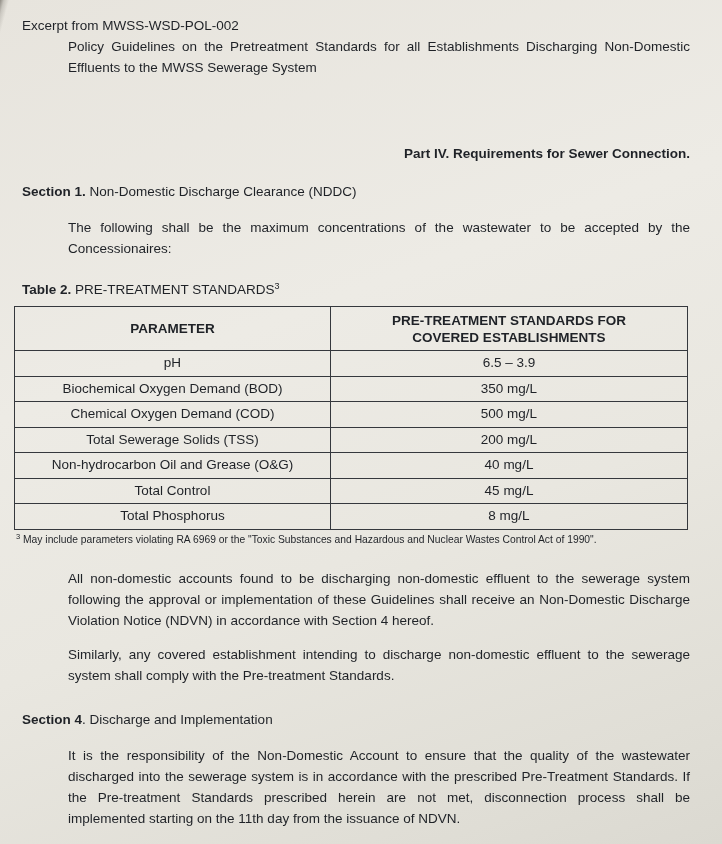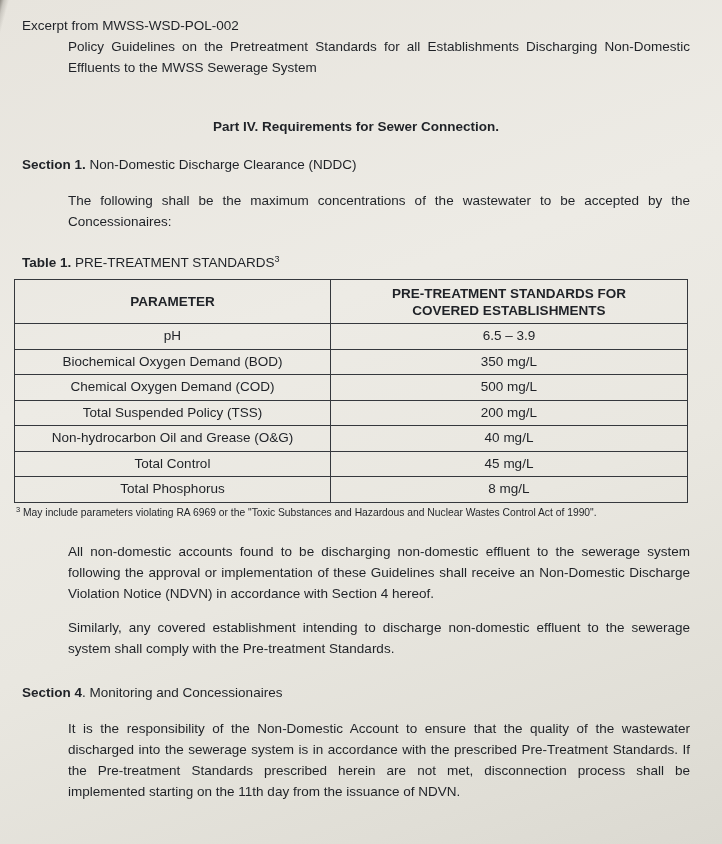--- a/index.html
+++ b/index.html
@@ -14,22 +14,22 @@
   }
   .page {
     padding: 15px 32px 0 22px;
     font-size: 13.5px;
     line-height: 21px;
   }
   .jtext { text-align: justify; text-align-last: left; margin-left: 46px; }
   .b { font-weight: bold; }
   .doc-header { margin-bottom: 0; }
   .part-heading {
-    margin-top: 38px;
-    text-align: center;
+    margin-top: 65px;
+    text-align: right;
     font-weight: bold;
   }
   .section-line { margin-top: 17px; }
   .intro-para { margin-top: 15px; }
   .table-caption { margin-top: 20px; }
   sup { font-size: 9px; vertical-align: super; line-height: 0; }
 
   table.std-table {
     border-collapse: collapse;
     margin-top: 6px;
@@ -79,21 +79,21 @@
 
   <div class="part-heading">Part IV. Requirements for Sewer Connection.</div>
 
   <div class="section-line">
     <span class="b">Section 1.</span><span> Non-Domestic Discharge Clearance (NDDC)</span>
   </div>
 
   <div class="intro-para jtext">The following shall be the maximum concentrations of the wastewater to be accepted by the Concessionaires:</div>
 
   <div class="table-caption">
-    <span class="b">Table 1.</span><span> PRE-TREATMENT STANDARDS</span><sup>3</sup>
+    <span class="b">Table 2.</span><span> PRE-TREATMENT STANDARDS</span><sup>3</sup>
   </div>
 
   <table class="std-table">
     <thead>
       <tr>
         <th class="param-col">PARAMETER</th>
         <th>PRE-TREATMENT STANDARDS FOR COVERED ESTABLISHMENTS</th>
       </tr>
     </thead>
     <tbody>
@@ -103,21 +103,21 @@
       </tr>
       <tr>
         <td>Biochemical Oxygen Demand (BOD)</td>
         <td>350 mg/L</td>
       </tr>
       <tr>
         <td>Chemical Oxygen Demand (COD)</td>
         <td>500 mg/L</td>
       </tr>
       <tr>
-        <td>Total Suspended Policy (TSS)</td>
+        <td>Total Sewerage Solids (TSS)</td>
         <td>200 mg/L</td>
       </tr>
       <tr>
         <td>Non-hydrocarbon Oil and Grease (O&amp;G)</td>
         <td>40 mg/L</td>
       </tr>
       <tr>
         <td>Total Control</td>
         <td>45 mg/L</td>
       </tr>
@@ -130,18 +130,18 @@
 
   <div class="footnote">
     <sup>3</sup><span> May include parameters violating RA 6969 or the "Toxic Substances and Hazardous and Nuclear Wastes Control Act of 1990".</span>
   </div>
 
   <div class="body-para1 jtext">All non-domestic accounts found to be discharging non-domestic effluent to the sewerage system following the approval or implementation of these Guidelines shall receive an Non-Domestic Discharge Violation Notice (NDVN) in accordance with Section 4 hereof.</div>
 
   <div class="body-para2 jtext">Similarly, any covered establishment intending to discharge non-domestic effluent to the sewerage system shall comply with the Pre-treatment Standards.</div>
 
   <div class="section4-line">
-    <span class="b">Section 4</span><span>. Monitoring and Concessionaires</span>
+    <span class="b">Section 4</span><span>. Discharge and Implementation</span>
   </div>
 
   <div class="closing-para jtext">It is the responsibility of the Non-Domestic Account to ensure that the quality of the wastewater discharged into the sewerage system is in accordance with the prescribed Pre-Treatment Standards. If the Pre-treatment Standards prescribed herein are not met, disconnection process shall be implemented starting on the 11th day from the issuance of NDVN.</div>
 
 </div>
 
 </body></html>

